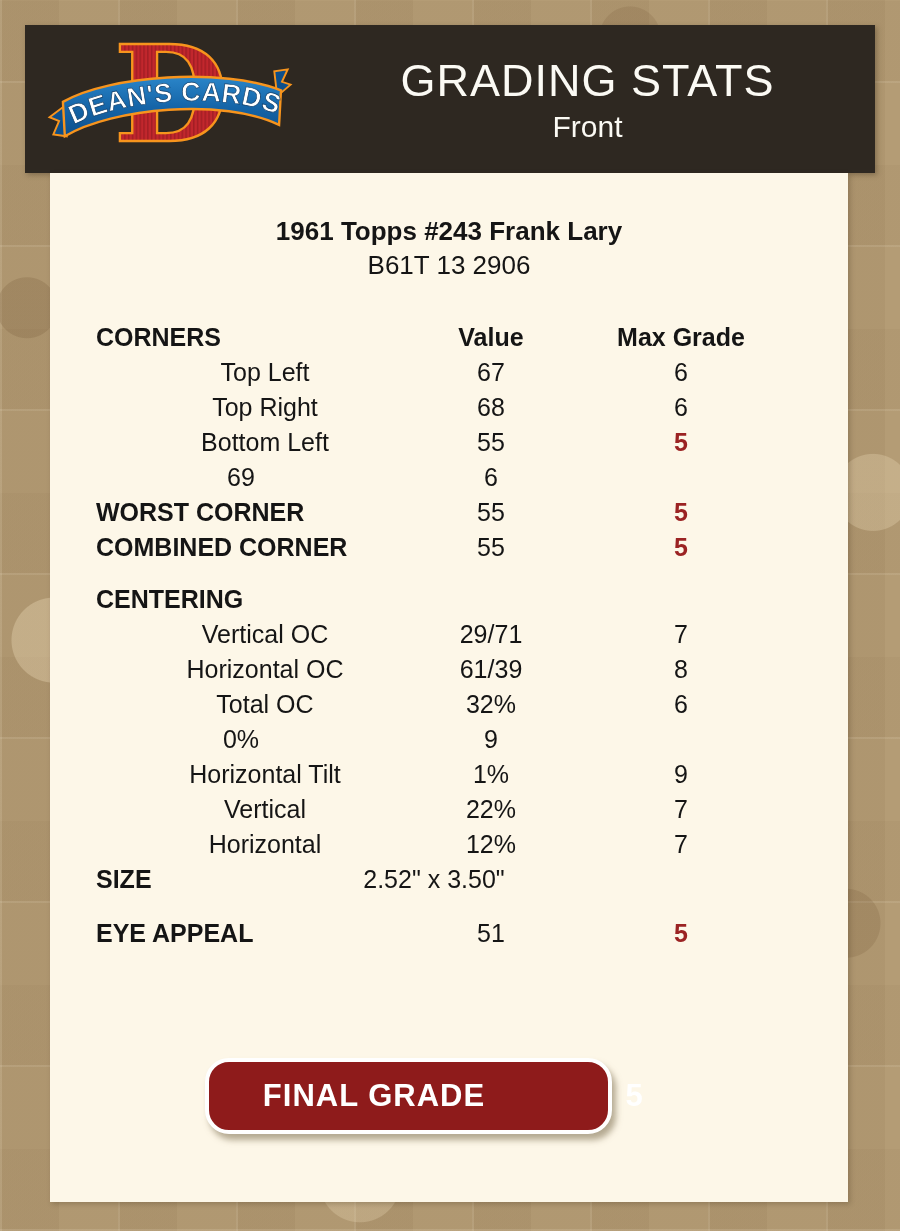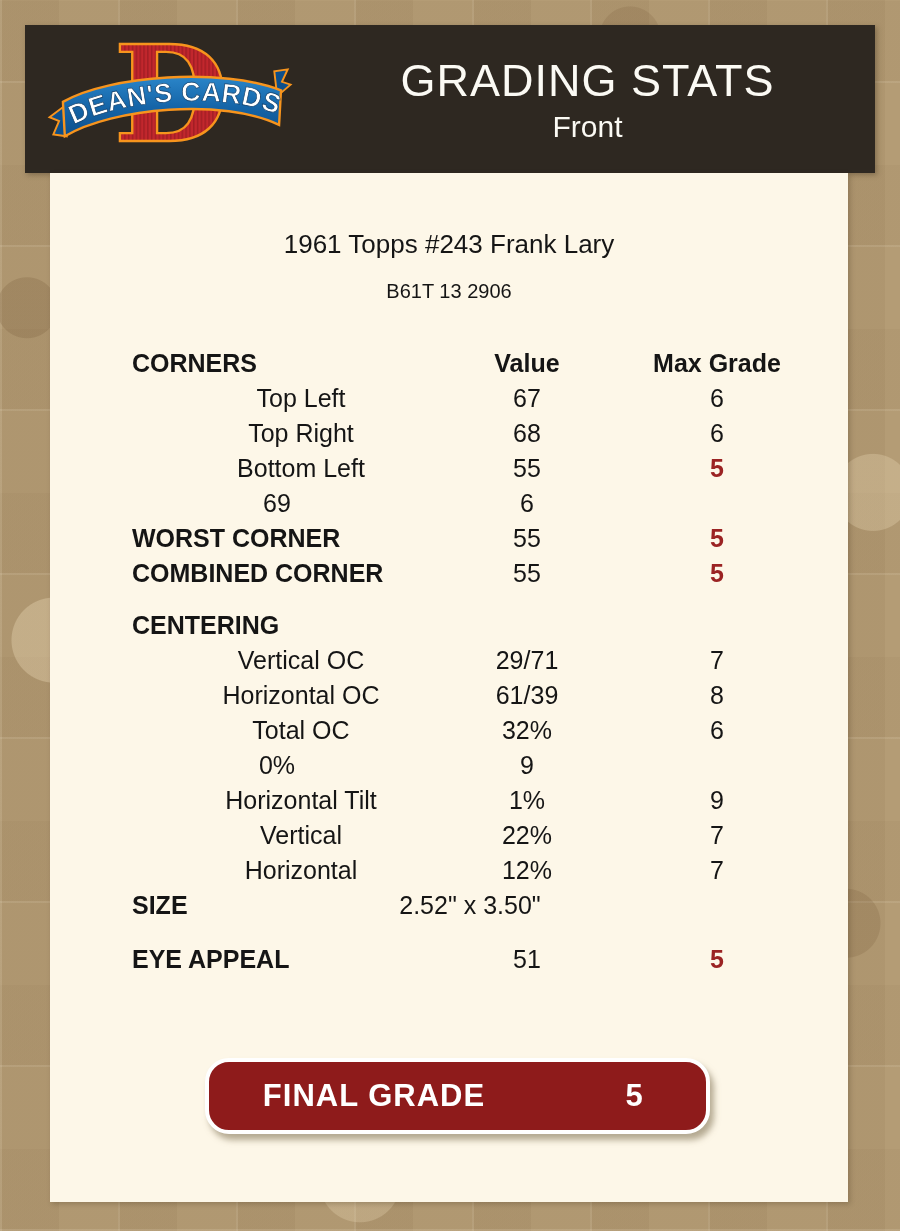--- a/index.html
+++ b/index.html
@@ -40,41 +40,41 @@
   }
   .header-subtitle{
     margin:0;font-size:30px;line-height:44px;font-weight:normal;
   }
   .panel{
     position:absolute;left:50px;top:173px;width:798px;height:1029px;
     background:#fdf7e8;box-shadow:2px 2px 5px rgba(55,42,25,0.25);
     color:#151515;
   }
   .card-title{
-    margin:16px;padding-top:40px;text-align:center;
-    font-size:26px;font-weight:normal;line-height:30px;
+    margin:3px;padding-top:40px;text-align:center;
+    font-size:26px;font-weight:bold;line-height:30px;
   }
   .card-code{
-    margin:0;text-align:center;font-size:20px;line-height:33px;
-  }
-  .stats{margin:38px 0 0 82px;}
+    margin:0;text-align:center;font-size:26px;line-height:33px;
+  }
+  .stats{margin:38px 0 0 46px;}
   .stat-row{
     display:grid;grid-template-columns:290px 210px 170px;
     height:35px;align-items:center;font-size:25px;
   }
   .stat-row.gap-sm{margin-top:17px;}
   .stat-row.gap-lg{margin-top:19px;}
   .cell.label{text-align:left;white-space:nowrap;}
   .stat-row.indent .cell.label{padding-left:48px;text-align:center;}
   .cell.value,.cell.grade{text-align:center;}
   .bold{font-weight:bold;}
   .red{color:#9b2323;font-weight:bold;}
   .cell.value.wide{transform:translateX(-57px);white-space:nowrap;}
   .final-grade-btn{
-    position:absolute;left:155px;top:885px;width:505px;height:76px;
+    position:absolute;left:155px;top:885px;width:407px;height:76px;
     background:#8e1b1b;border:4px solid #ffffff;border-radius:24px;
     box-sizing:border-box;box-shadow:4px 6px 6px rgba(120,105,75,0.55);
     color:#ffffff;cursor:default;
   }
   .final-grade-label{
     position:absolute;left:0;top:0;width:330px;height:68px;
     line-height:68px;text-align:center;font-size:31px;font-weight:bold;
     letter-spacing:1px;
   }
   .final-grade-value{

